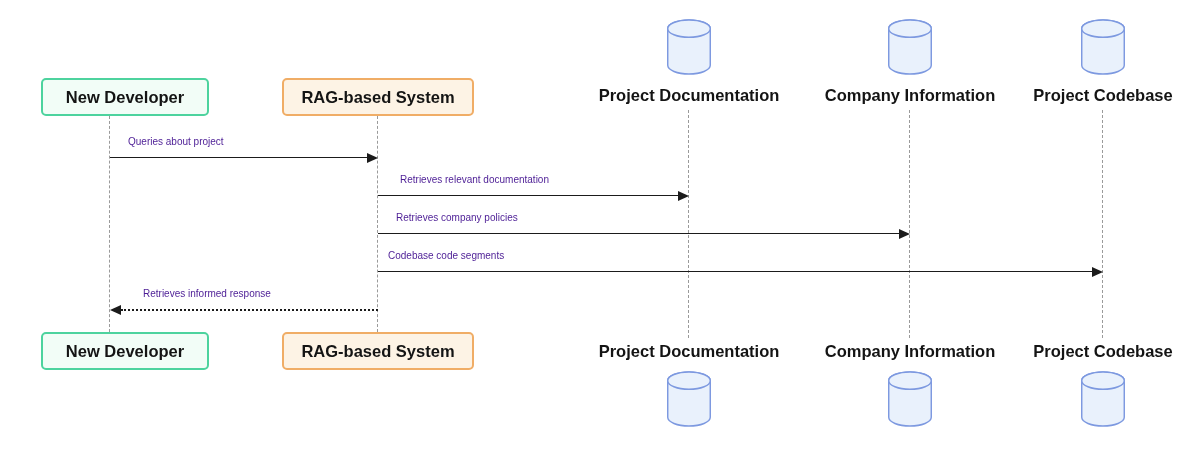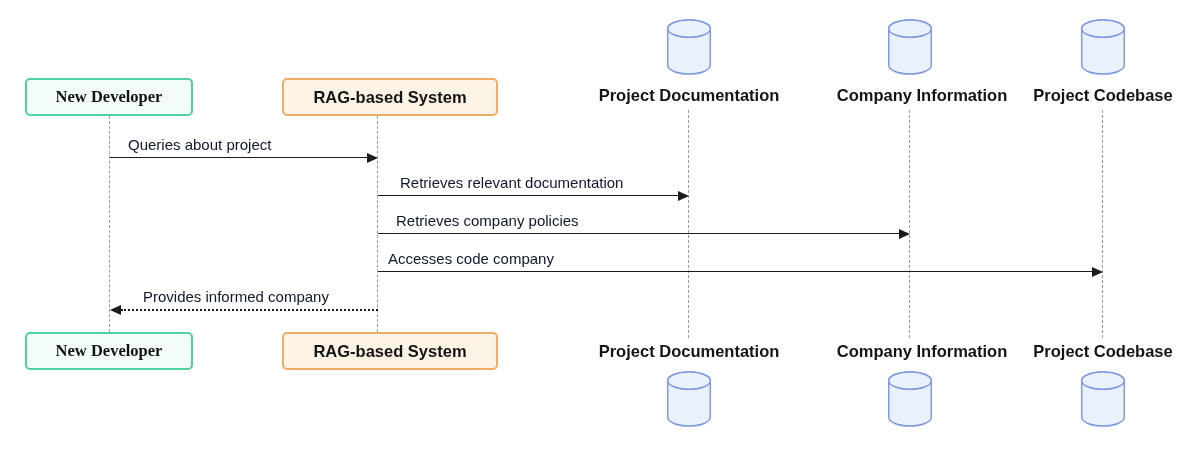--- a/index.html
+++ b/index.html
@@ -14,36 +14,36 @@
   .lifeline.db-line{top:110px;height:228px;}
   #ll-nd{left:109px;} #ll-rag{left:377px;} #ll-pd{left:688px;} #ll-ci{left:909px;} #ll-pc{left:1102px;}
   
   .actor{
     position:absolute;height:38px;box-sizing:border-box;border-radius:5px;
     display:flex;align-items:center;justify-content:center;
     font-size:16.5px;font-weight:600;white-space:nowrap;
   }
   .actor.green{background:#f2fdf7;border:2px solid #4dd39e;}
   .actor.orange{background:#fdf3e5;border:2px solid #f0ad66;}
-  #nd-top,#nd-bottom{left:25px;width:168px;font-family:Liberation Serif, serif;}
-  #rag-top,#rag-bottom{left:282px;width:216px;}
+  #nd-top,#nd-bottom{left:41px;width:168px;}
+  #rag-top,#rag-bottom{left:282px;width:192px;}
   #nd-top,#rag-top{top:78px;}
   #nd-bottom,#rag-bottom{top:332px;}
   
   .cyl{position:absolute;width:50px;height:58px;transform:translateX(-50%);}
   .cyl.top-row{top:18px;} .cyl.bottom-row{top:370px;}
   .cyl-pd{left:689px;} .cyl-ci{left:910px;} .cyl-pc{left:1103px;}
   .db-label{
     position:absolute;transform:translateX(-50%);white-space:nowrap;
     font-size:16.5px;font-weight:600;text-align:right;
   }
   .db-label.top-row{top:86px;} .db-label.bottom-row{top:342px;}
-  .lbl-pd{left:689px;} .lbl-ci{left:910px;margin-left:12px;} .lbl-pc{left:1103px;}
+  .lbl-pd{left:689px;} .lbl-ci{left:910px;} .lbl-pc{left:1103px;}
   
-  .msg-label{position:absolute;font-size:15px;white-space:nowrap;color:#0f172a;}
+  .msg-label{position:absolute;font-size:10px;white-space:nowrap;color:#4c1d95;}
   .msg-line{position:absolute;height:0;border-top:1.5px solid #1b1b1b;}
   .msg-line.dotted{border-top:2px dotted #1b1b1b;}
   .arrowhead{position:absolute;width:0;height:0;}
   .arrowhead.right{border-left:11px solid #1b1b1b;border-top:5px solid transparent;border-bottom:5px solid transparent;}
   .arrowhead.left{border-right:11px solid #1b1b1b;border-top:5px solid transparent;border-bottom:5px solid transparent;}
   
   #m1-label{left:128px;top:136px;}
   #m1-line{left:110px;top:157px;width:257px;}
   #m1-arrow{left:367px;top:153px;}
   
@@ -110,27 +110,27 @@
     <div class="arrowhead right" id="m2-arrow"></div>
   </div>
 
   <div>
     <span class="msg-label" id="m3-label">Retrieves company policies</span>
     <div class="msg-line" id="m3-line"></div>
     <div class="arrowhead right" id="m3-arrow"></div>
   </div>
 
   <div>
-    <span class="msg-label" id="m4-label">Accesses code company</span>
+    <span class="msg-label" id="m4-label">Codebase code segments</span>
     <div class="msg-line" id="m4-line"></div>
     <div class="arrowhead right" id="m4-arrow"></div>
   </div>
 
   <div>
-    <span class="msg-label" id="m5-label">Provides informed company</span>
+    <span class="msg-label" id="m5-label">Retrieves informed response</span>
     <div class="msg-line dotted" id="m5-line"></div>
     <div class="arrowhead left" id="m5-arrow"></div>
   </div>
 
   <div class="actor green" id="nd-bottom">
     <span>New Developer</span>
   </div>
   <div class="actor orange" id="rag-bottom">
     <span>RAG-based System</span>
   </div>

